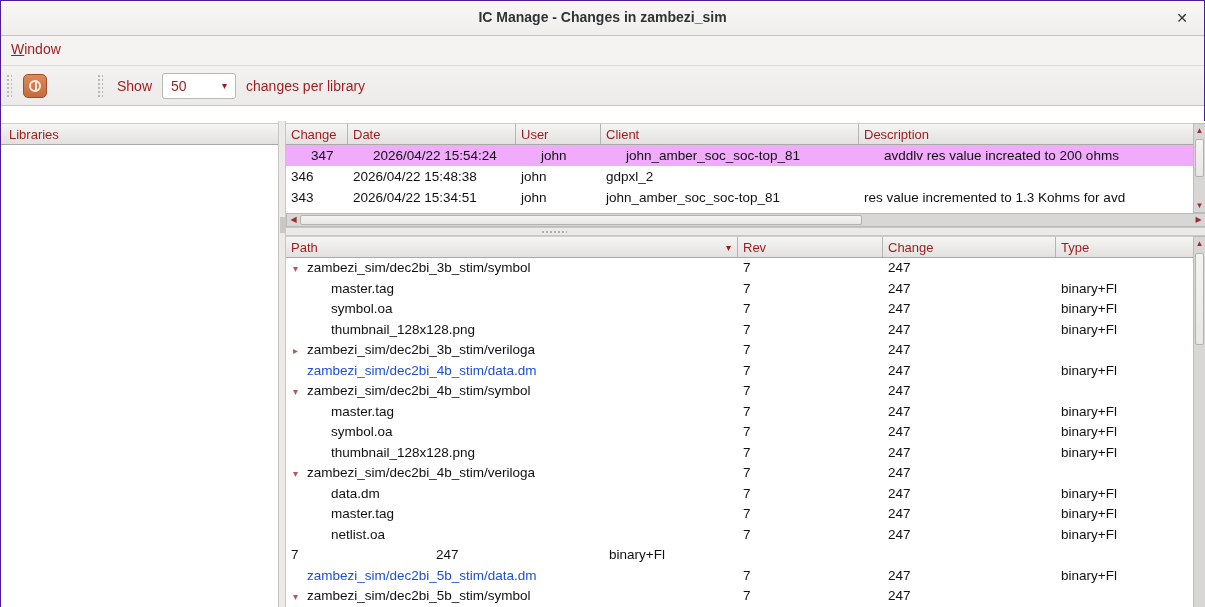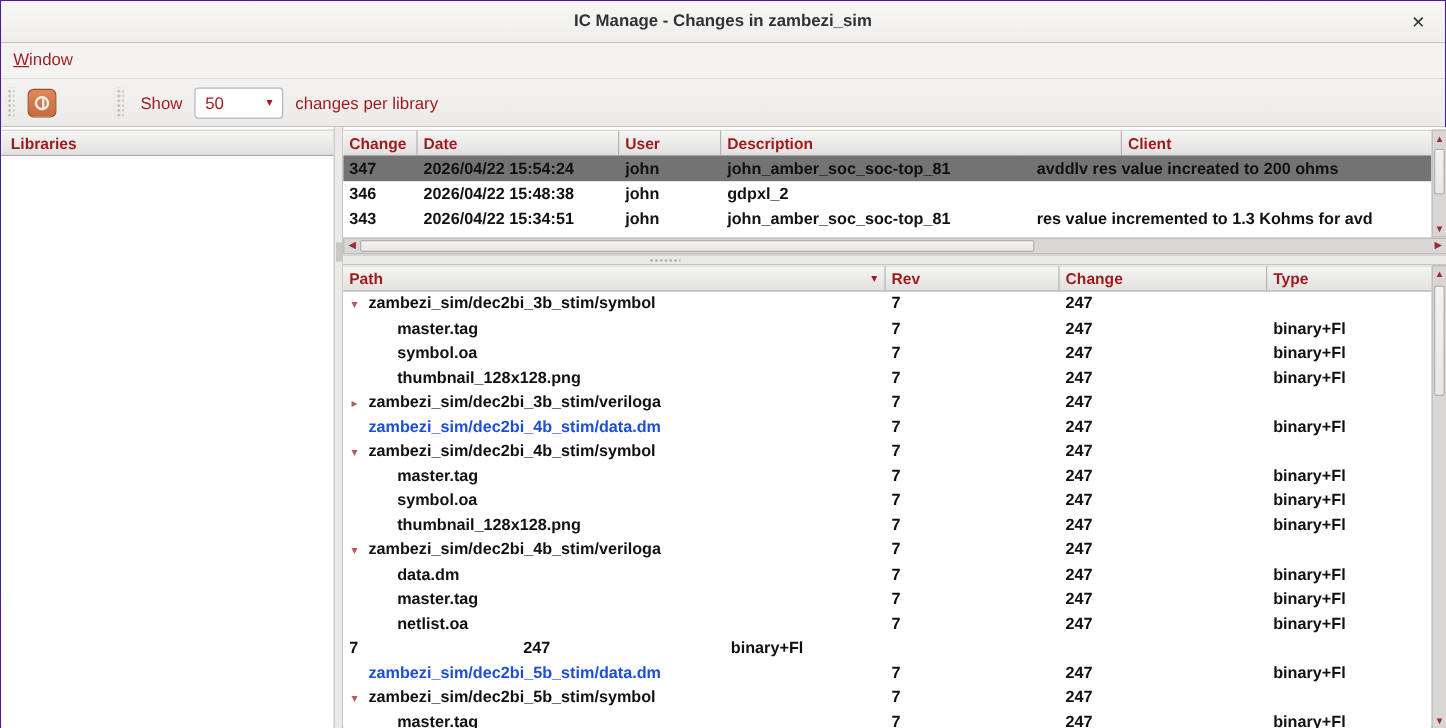--- a/index.html
+++ b/index.html
@@ -31,21 +31,21 @@
   .power-circle { position:absolute; left:5px; top:5px; width:12px; height:12px; border:2px solid #f7ece4; border-radius:50%; }
   .power-bar { position:absolute; left:11px; top:7px; width:2px; height:8px; background:#f7ece4; }
   .refresh-ring { width:15px; height:15px; border:3px solid #2f932; border-radius:50%; border-left-color:transparent; transform:rotate(35deg); position:relative; }
   .refresh-ring::after { content:""; position:absolute; left:-7px; top:-4px; border:5px solid transparent; border-right-color:#2f932; transform:rotate(12deg); }
   .tool-label { font-size:14px; color:#9e1b1d; margin:0 6px; white-space:nowrap; }
   .combo { width:74px; height:26px; background:#fff; border:1px solid #b9b8b6; border-radius:3px;
     display:flex; align-items:center; font-size:14px; color:#9e1b1d; padding-left:8px; cursor:pointer; position:relative; margin:16px 4px; }
   .combo-arrow { position:absolute; right:8px; top:6px; font-size:10px; color:#9e1b1d; }
 
   
-  .main { position:absolute; left:0; top:105px; width:1205px; height:390px; background:#fff;font-weight:bold; }
+  .main { position:absolute; left:0; top:120px; width:1205px; height:390px; background:#fff; }
 
   
   .left-panel { position:absolute; left:0; top:0; width:277px; height:502px; background:#fff; padding-top:2px; }
   .panel-header { height:22px; background:linear-gradient(#f5f5f4,#e2e1df); border-bottom:1px solid #aaa9a7; border-top:1px solid #cfcecd;
     font-size:13px; color:#9e1b1d; padding-left:8px; line-height:21px; }
   .lib-tree { padding-top:4px; }
   .tree-row { height:20.5px; line-height:20.5px; font-size:13.5px; color:#1a1a1a; white-space:nowrap; overflow:hidden; cursor:pointer; }
   .tree-row .twisty { display:inline-block; width:18px; padding-left:10px; color:#b25b5b; font-size:10px; }
   .tree-row.root { padding-left:0; }
   .tree-row.child { padding-left:48px; }
@@ -53,21 +53,21 @@
 
   .vsplit { position:absolute; left:277px; top:0; width:8px; height:502px; background:#eceae8; border-left:1px solid #c8c7c5; border-right:1px solid #c8c7c5; }
   .vsplit .grip-v { position:absolute; left:1px; top:96px; width:5px; height:16px; background:#c9c8c6; }
 
   
   .changes-area { position:absolute; left:285px; top:2px; width:907px; height:90px; overflow:hidden; background:#fff; }
   .thead { display:flex; height:22px; background:linear-gradient(#f5f5f4,#e2e1df); border-bottom:1px solid #aaa9a7; border-top:1px solid #cfcecd; }
   .hcell { font-size:13px; color:#9e1b1d; line-height:21px; padding-left:5px; border-right:1px solid #b5b4b2; white-space:nowrap; overflow:hidden; position:relative; }
   .hcell:last-child { border-right:none; }
   .crow { display:flex; height:21px; line-height:21px; font-size:13.5px; color:#111; cursor:pointer; }
-  .crow.sel { background:#737373; }
+  .crow.sel { background:#f0abfc;padding-left:20px; }
   .ccell { padding-left:5px; white-space:nowrap; overflow:hidden; }
   .c-change { width:62px; } .c-date { width:168px; } .c-user { width:85px; } .c-client { width:258px; } .c-desc { flex:1; }
   .partial-clip { height:7px; overflow:hidden; }
 
   
   .sb { position:absolute; background:#d8d7d5; border:1px solid #bcbbb9; }
   .sb .arrow { position:absolute; color:#9e2b30; font-size:8px; line-height:11px; text-align:center; width:11px; height:11px; cursor:pointer; }
   .sb .thumb { position:absolute; background:linear-gradient(#f4f3f2,#e8e7e5); border:1px solid #b3b2b0; border-radius:2px; cursor:pointer; }
   .hscroll { left:285px; top:92px; width:920px; height:14px; }
   .hscroll .a-left { left:1px; top:0; }
@@ -136,22 +136,22 @@
 
     <div class="vsplit">
         <div class="grip-v"></div>
       </div>
 
     <div class="changes-area">
       <div class="thead">
         <div class="hcell c-change">Change</div>
         <div class="hcell c-date">Date</div>
         <div class="hcell c-user">User</div>
+        <div class="hcell c-client">Client</div>
         <div class="hcell c-desc">Description</div>
-        <div class="hcell c-client">Client</div>
       </div>
       <div id="changes-rows">
           <div class="crow sel">
             <div class="ccell c-change">347</div>
             <div class="ccell c-date">2026/04/22 15:54:24</div>
             <div class="ccell c-user">john</div>
             <div class="ccell c-client">john_amber_soc_soc-top_81</div>
             <div class="ccell c-desc">avddlv res value increated to 200 ohms</div>
           </div>
           <div class="crow">

